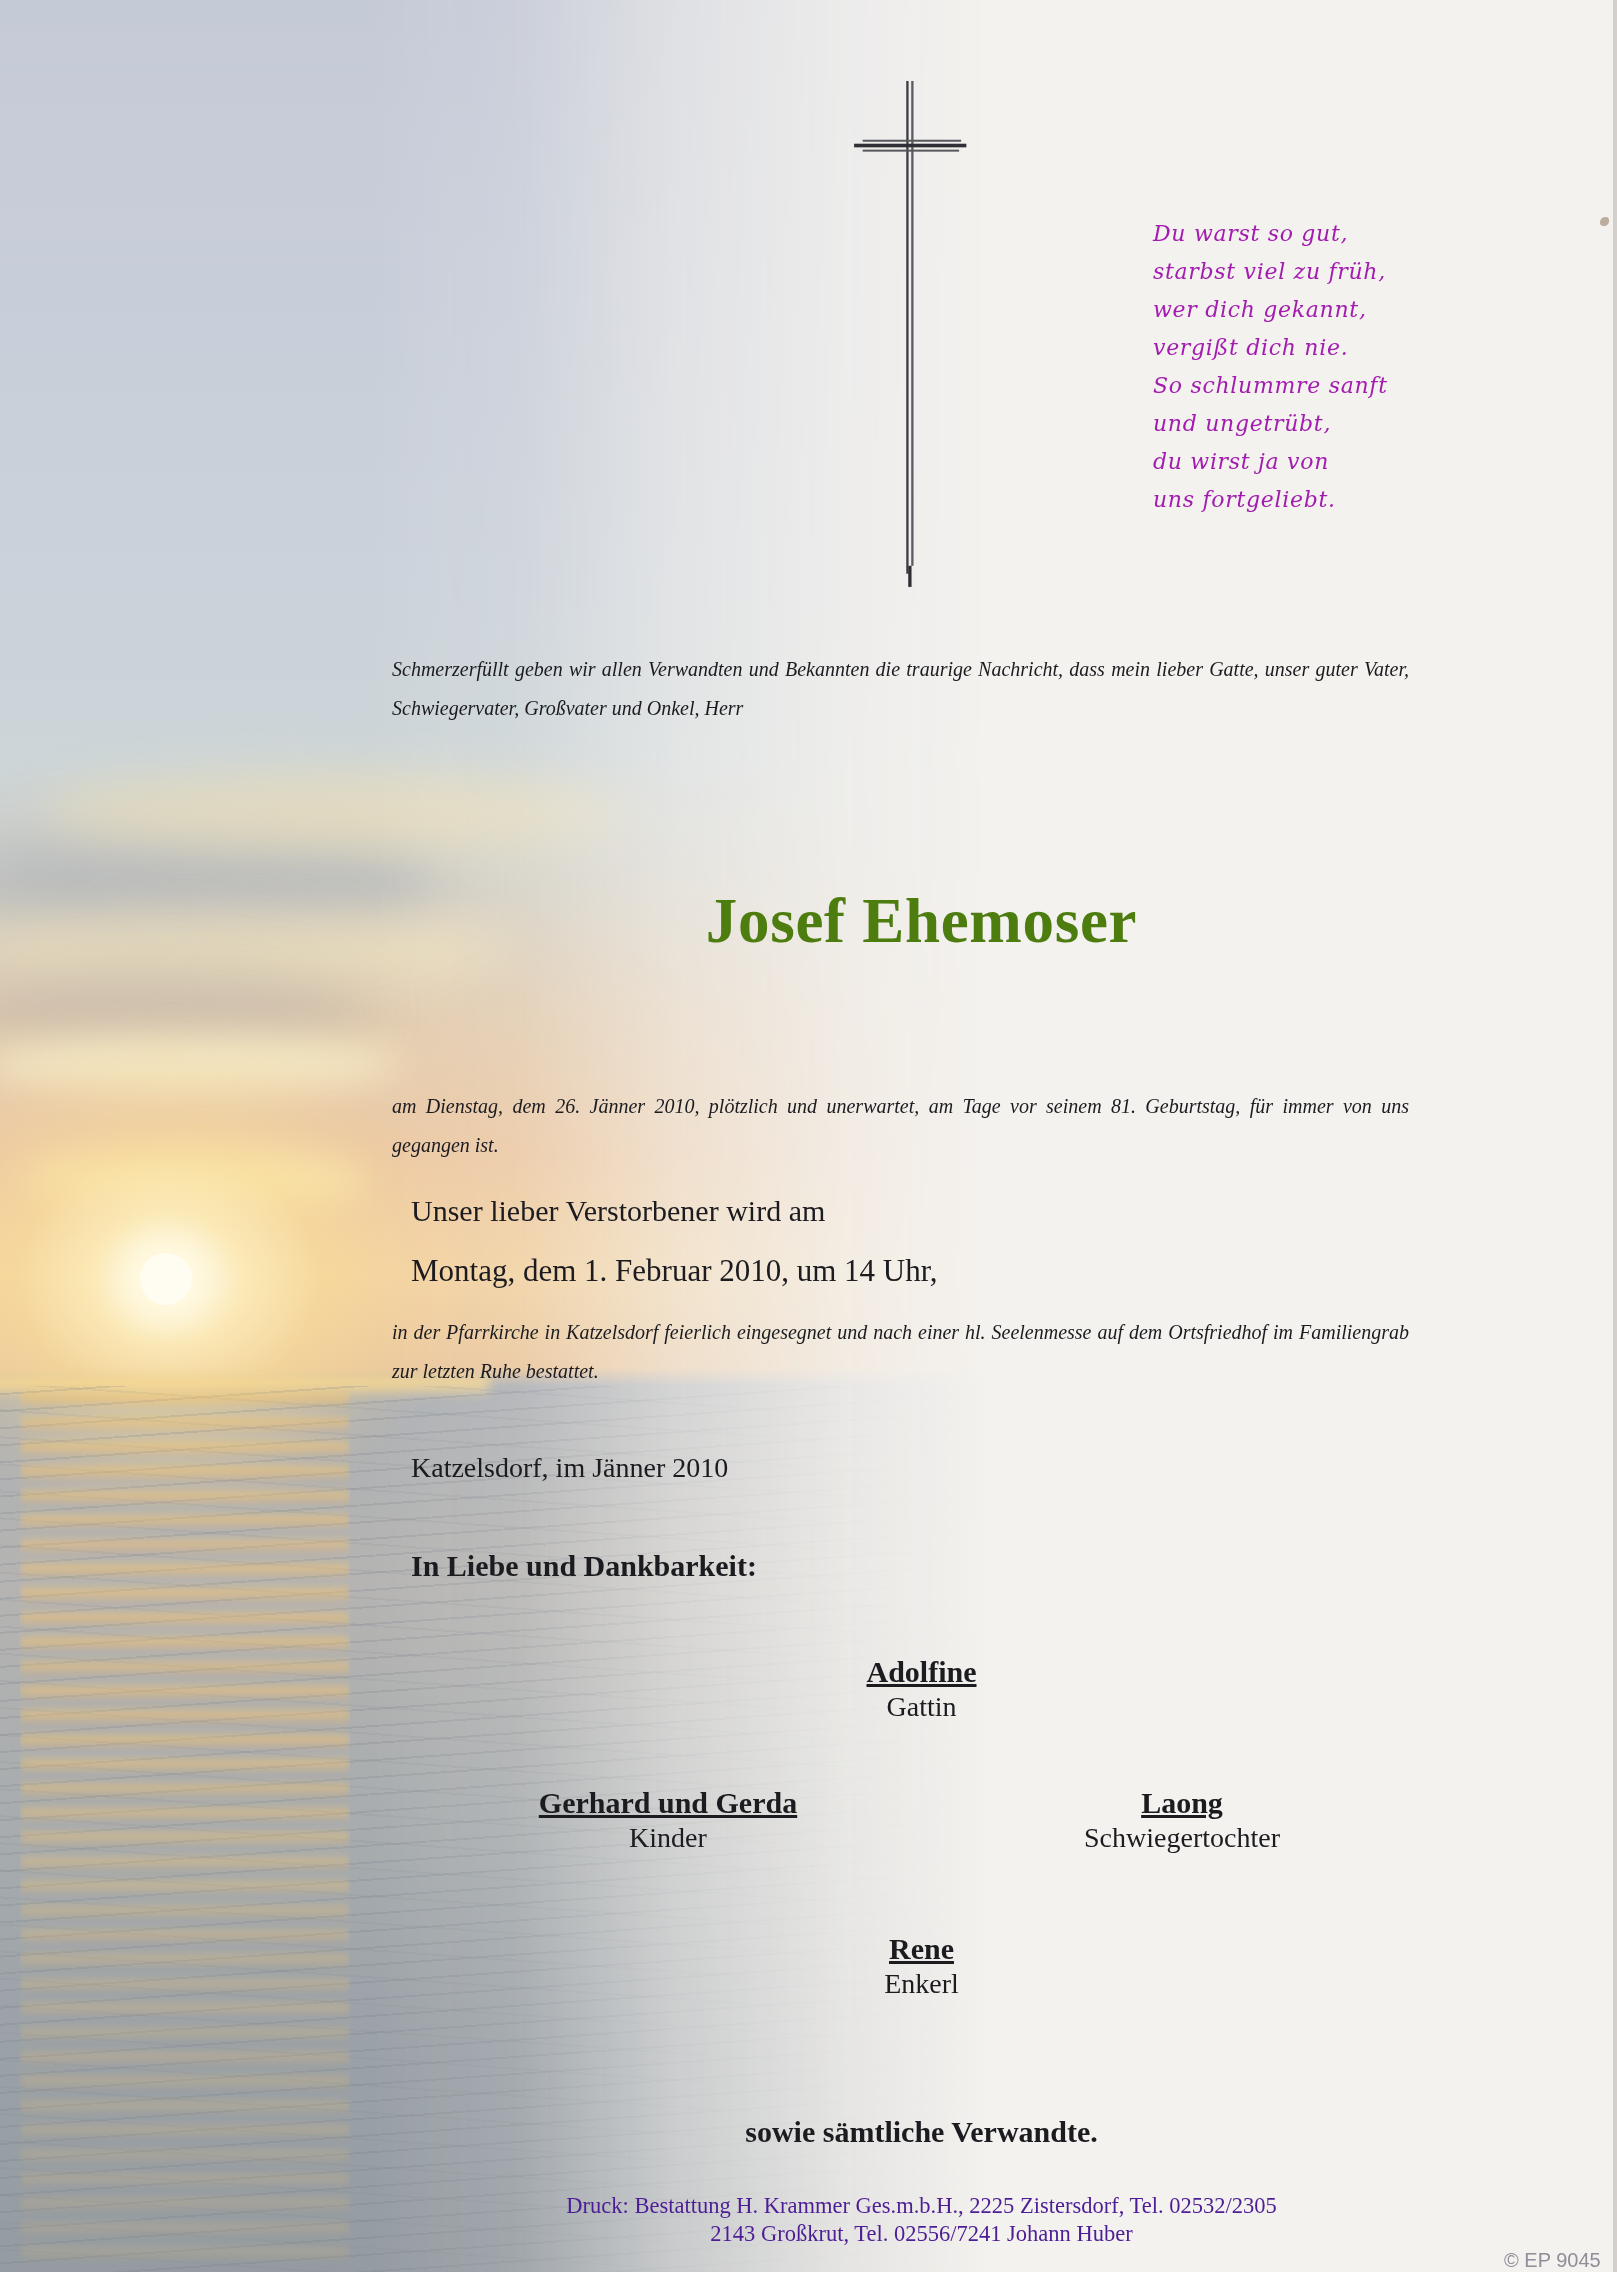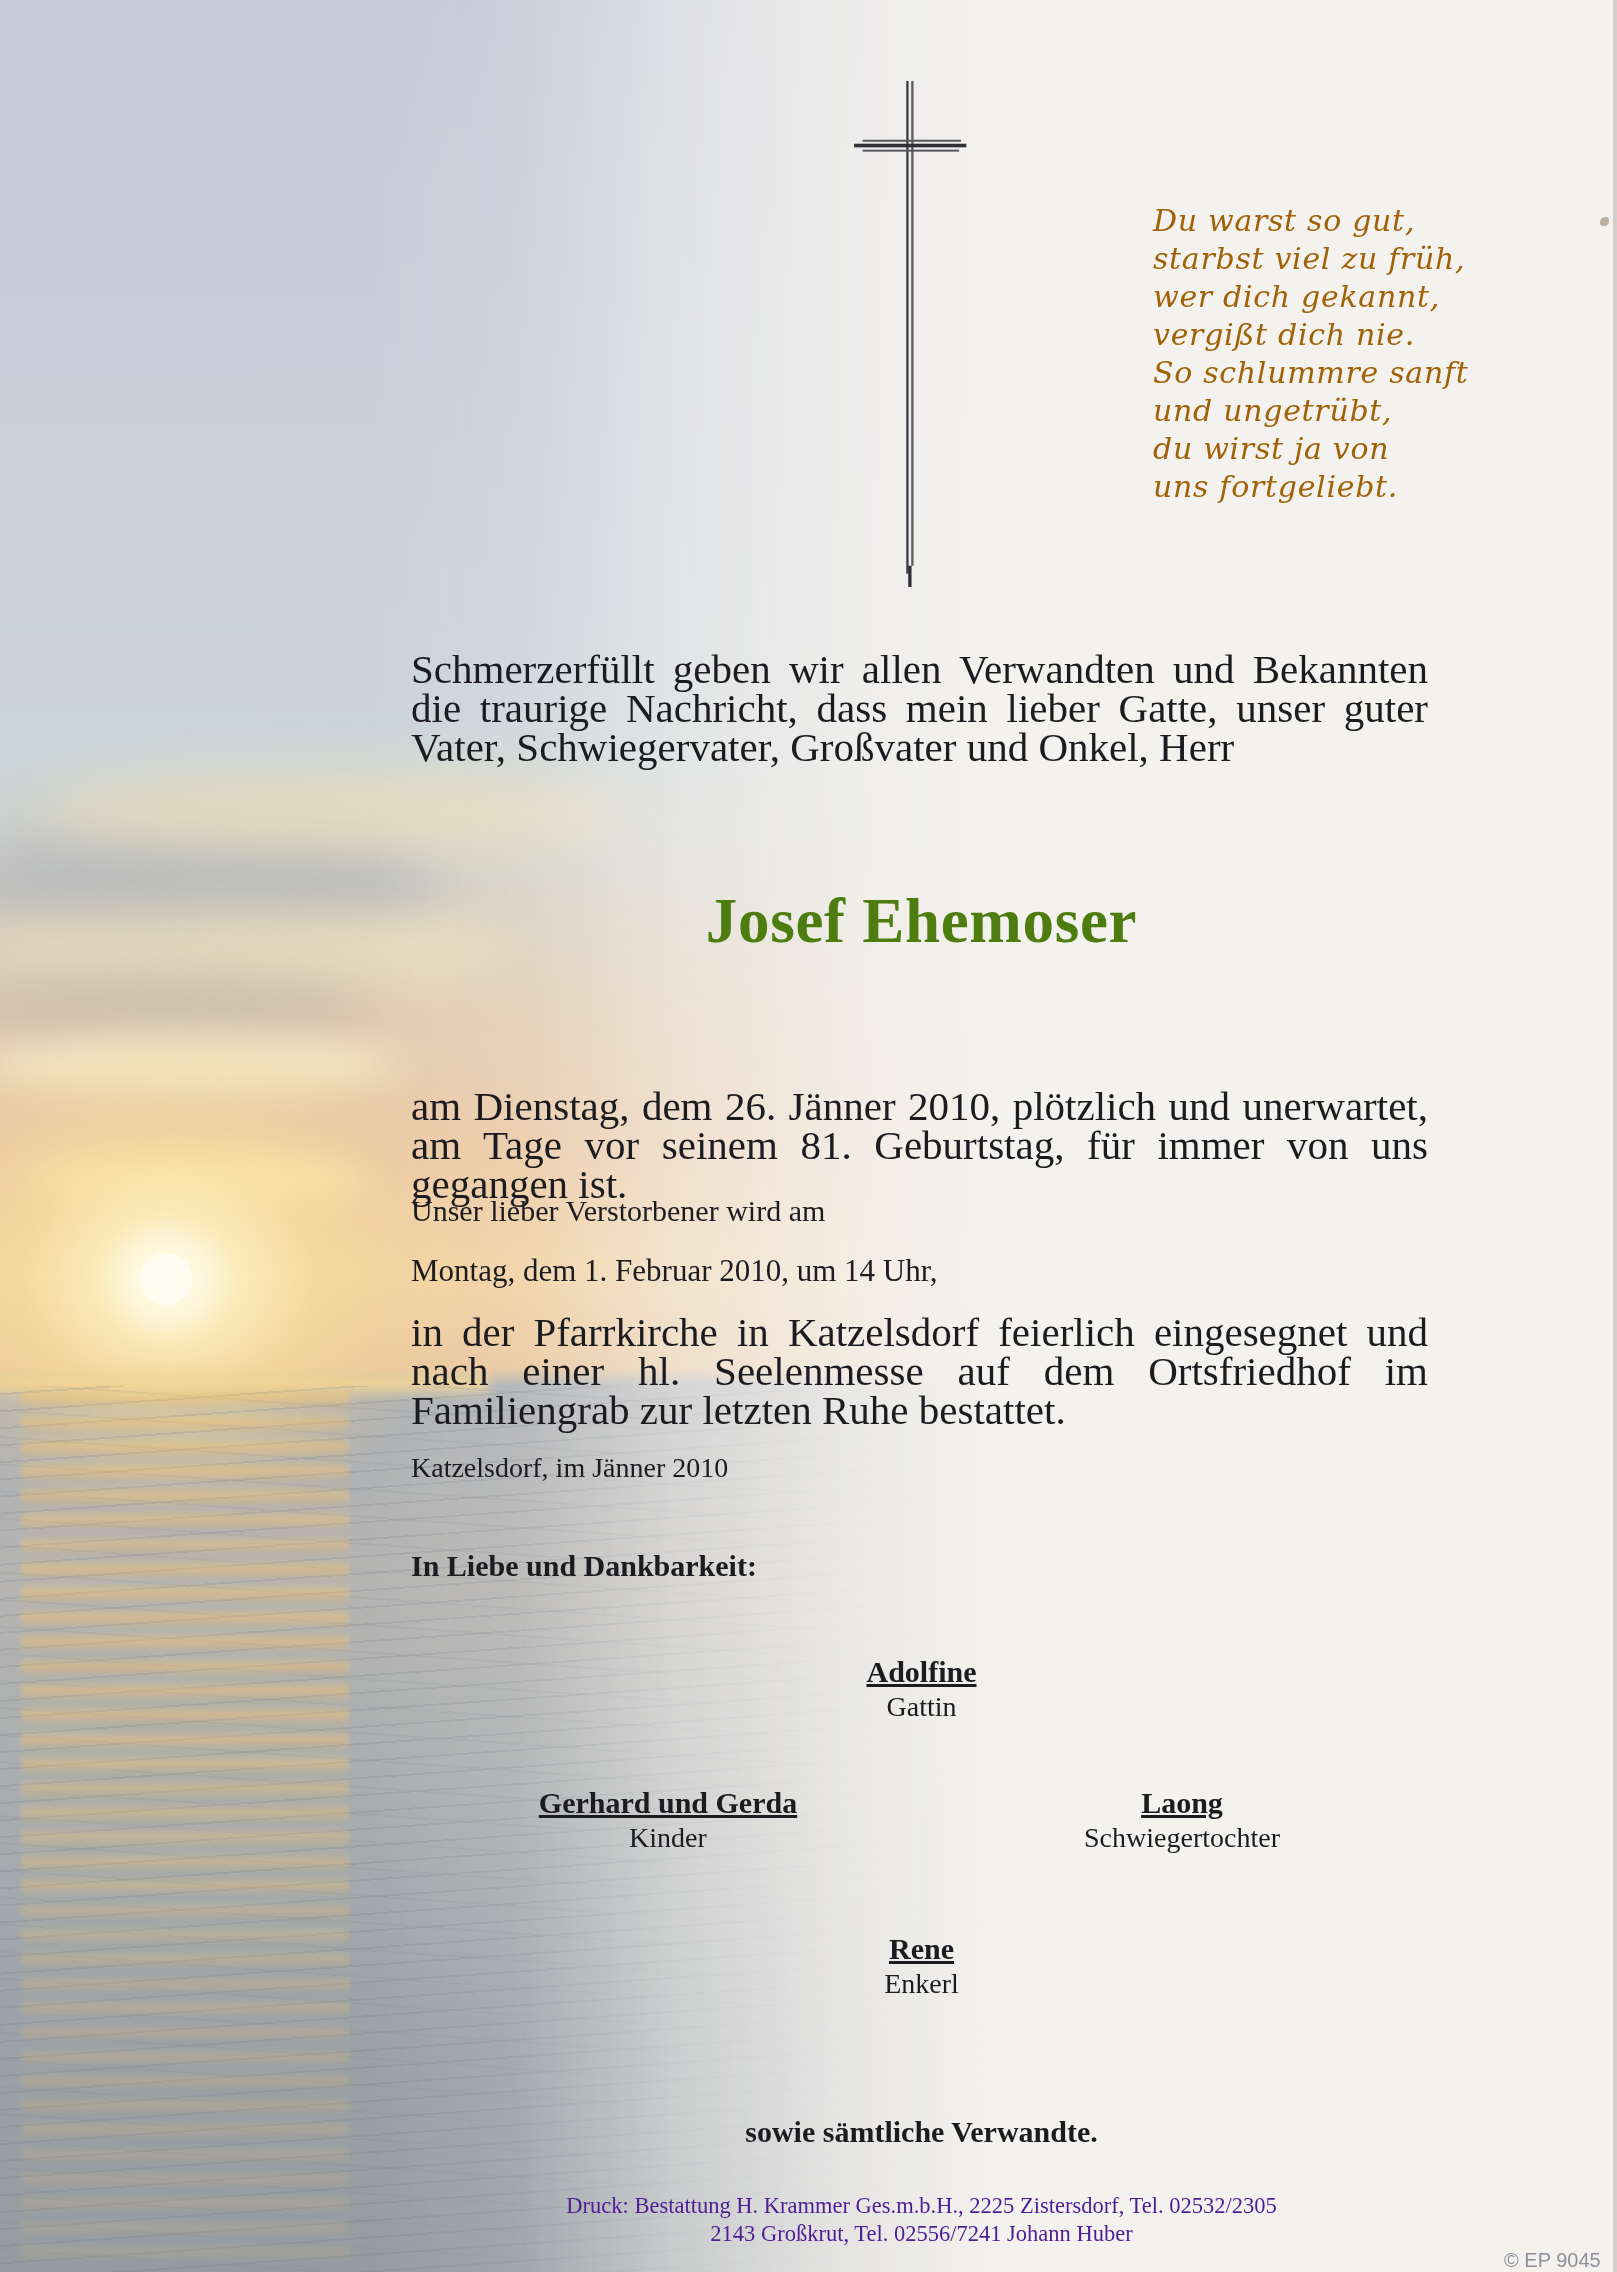--- a/index.html
+++ b/index.html
@@ -65,26 +65,26 @@
     background: rgba(128,118,112,.28); }
   .speck { position: absolute; left: 1600px; top: 217px; width: 8.6px; height: 9.2px;
     background: #b0a191; border-radius: 60% 40% 55% 45%; opacity: .85; }
 
   
   .cross-svg { position: absolute; left: 0; top: 0; z-index: 1; }
 
   
   .txt { position: absolute; z-index: 2; }
   .poem {
-    left: 1153px; top: 202px; width: 317px;
+    left: 1153px; top: 215px; width: 317px;
     font-family: "DejaVu Serif", serif; font-style: italic;
-    font-size: 30px; line-height: 38px; color: #a16207; letter-spacing: 0.7px;
+    font-size: 22px; line-height: 38px; color: #a21caf; letter-spacing: 0.7px;
   }
-  .justified { left: 411px; width: 1017px; text-align: justify; text-justify: inter-word;
-    font-size: 41px; line-height: 39px; }
+  .justified { left: 392px; width: 1017px; text-align: justify; text-justify: inter-word;
+    font-size: 20px; line-height: 39px; font-style: italic; }
   .intro   { top: 650px; }
   .name    { left: 411px; top: 885px; width: 1021px; text-align: center;
     font-size: 63px; font-weight: bold; color: #4d7c0f; letter-spacing: 0.7px; }
   .death   { top: 1087px; }
   .lead    { left: 411px; top: 1194px; font-size: 30px; white-space: nowrap; }
   .datetime{ left: 411px; top: 1253px; width: 1021px; text-align: left;
     font-size: 31px; font-weight: normal; white-space: nowrap; }
   .details { top: 1313px; }
   .placedate { left: 411px; top: 1452px; font-size: 28px; white-space: nowrap; }
   .closing { left: 411px; top: 1549px; width: 1021px; 

